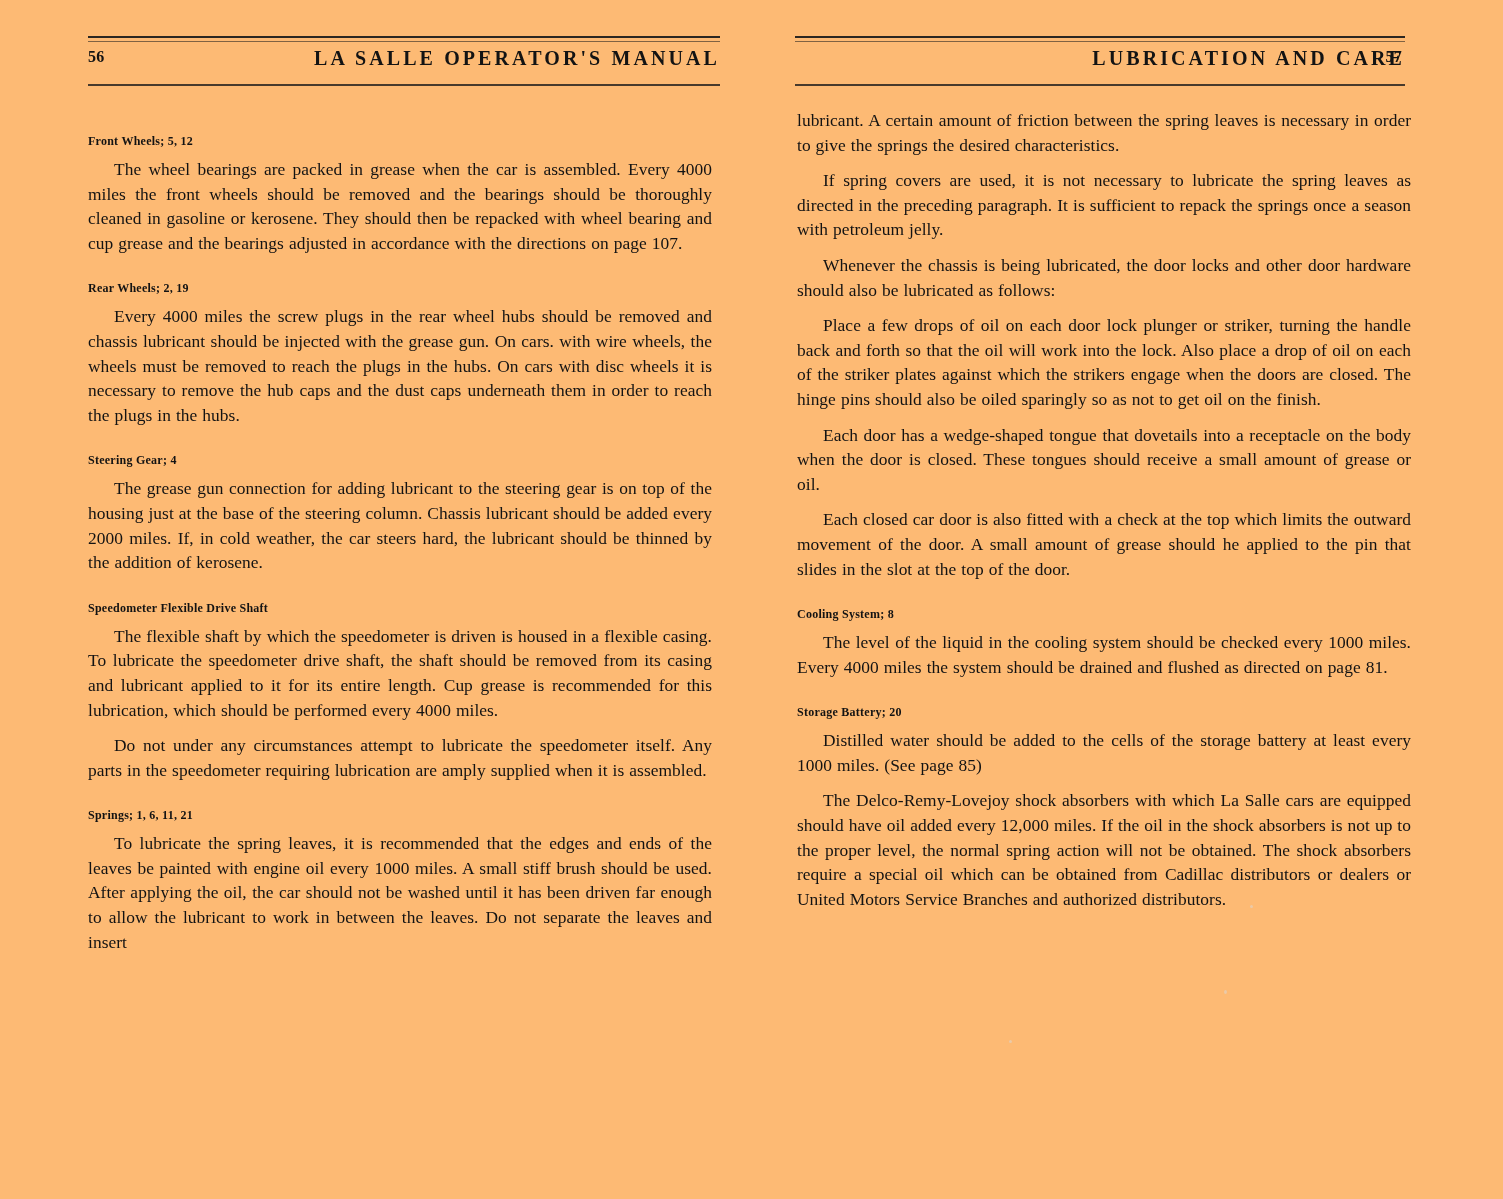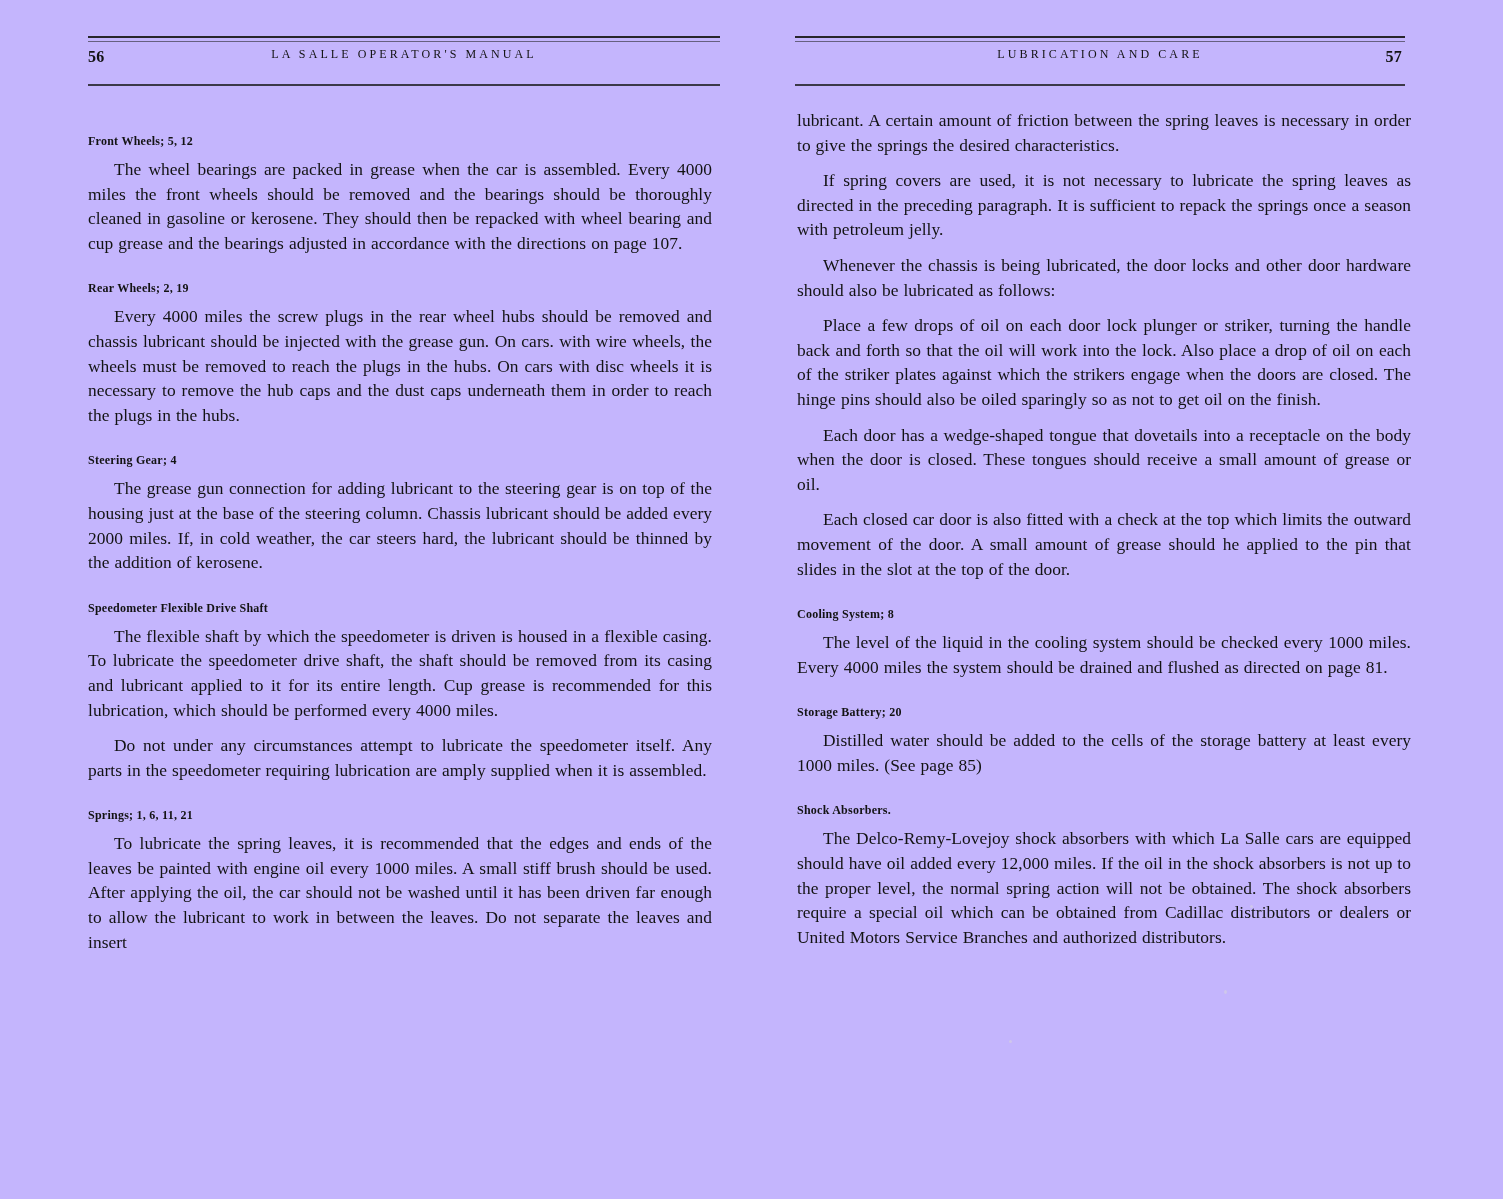--- a/index.html
+++ b/index.html
@@ -5,21 +5,21 @@
   html, body {
     margin: 0;
     padding: 0;
     background: #ffffff;
   }
 
   #page {
     position: relative;
     width: 1503px;
     height: 1199px;
-    background: #c4b5fd;
+    background: #fdba74;
     overflow: hidden;
     font-family: "Liberation Serif", serif;
     color: #131313;
   }
 
   
   .sheet {
     position: absolute;
     top: 0;
     height: 1199px;
@@ -53,24 +53,24 @@
     position: absolute;
     top: 11px;
     left: 0;
     width: 100%;
     height: 32px;
   }
   .head-title {
     position: absolute;
     left: 0;
     width: 100%;
-    text-align: center;
-    font-size: 12px;
+    text-align: right;
+    font-size: 20px;
     letter-spacing: 3.1px;
-    font-weight: 400;
+    font-weight: 700;
     white-space: nowrap;
   }
   .head-folio {
     position: absolute;
     top: 1px;
     font-size: 16px;
     font-weight: 700;
     letter-spacing: .3px;
   }
   .folio-left  { left: 0px; }
@@ -173,21 +173,20 @@
       <p class="para">Place a few drops of oil on each door lock plunger or striker, turning the handle back and forth so that the oil will work into the lock.  Also place a drop of oil on each of the striker plates against which the strikers engage when the doors are closed.  The hinge pins should also be oiled sparingly so as not to get oil on the finish.</p>
       <p class="para">Each door has a wedge-shaped tongue that dovetails into a receptacle on the body when the door is closed.  These tongues should receive a small amount of grease or oil.</p>
       <p class="para">Each closed car door is also fitted with a check at the top which limits the outward movement of the door.  A small amount of grease should he applied to the pin that slides in the slot at the top of the door.</p>
 
       <h2 class="subhead">Cooling System; 8</h2>
       <p class="para">The level of the liquid in the cooling system should be checked every 1000 miles.  Every 4000 miles the system should be drained and flushed as directed on page 81.</p>
 
       <h2 class="subhead">Storage Battery; 20</h2>
       <p class="para">Distilled water should be added to the cells of the storage battery at least every 1000 miles. (See page 85)</p>
 
-      <h2 class="subhead">Shock Absorbers.</h2>
       <p class="para">The Delco-Remy-Lovejoy shock absorbers with which La Salle cars are equipped should have oil added every 12,000 miles. If the oil in the shock absorbers is not up to the proper level, the normal spring action will not be obtained.  The shock absorbers require a special oil which can be obtained from Cadillac distributors or dealers or United Motors Service Branches and authorized distributors.</p>
     </div>
 
     <div class="speck" style="left:498px; top:905px; width:3px; height:3px;"></div>
     <div class="speck" style="left:472px; top:990px; width:3px; height:4px;"></div>
     <div class="speck" style="left:257px; top:1040px; width:3px; height:3px;"></div>
   </div>
 
 </div>
 

